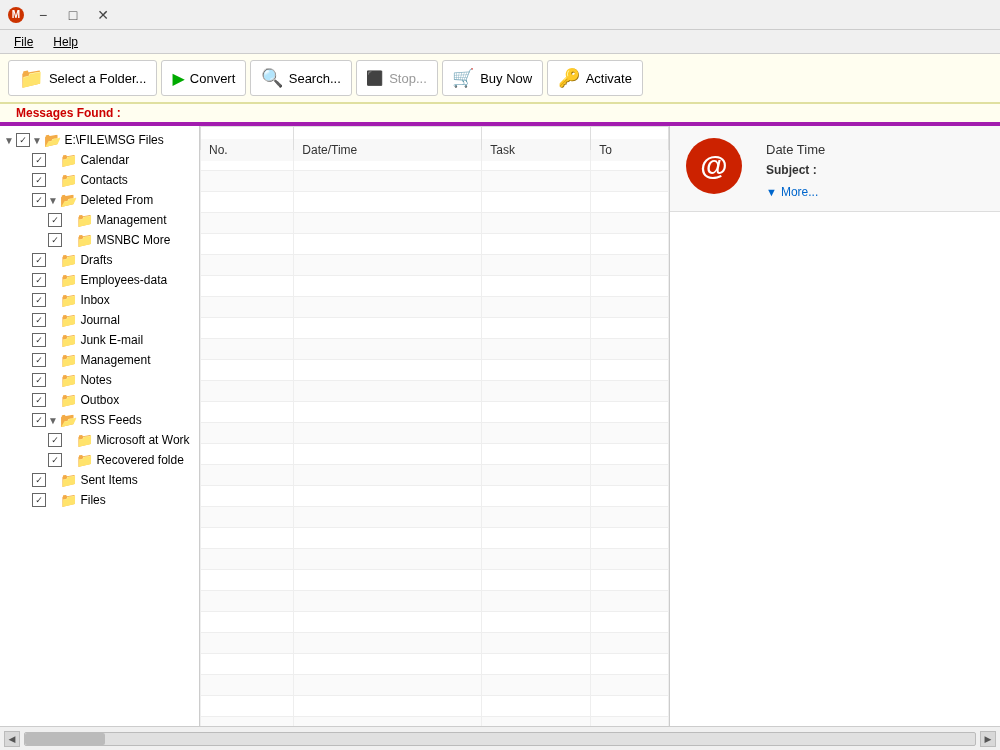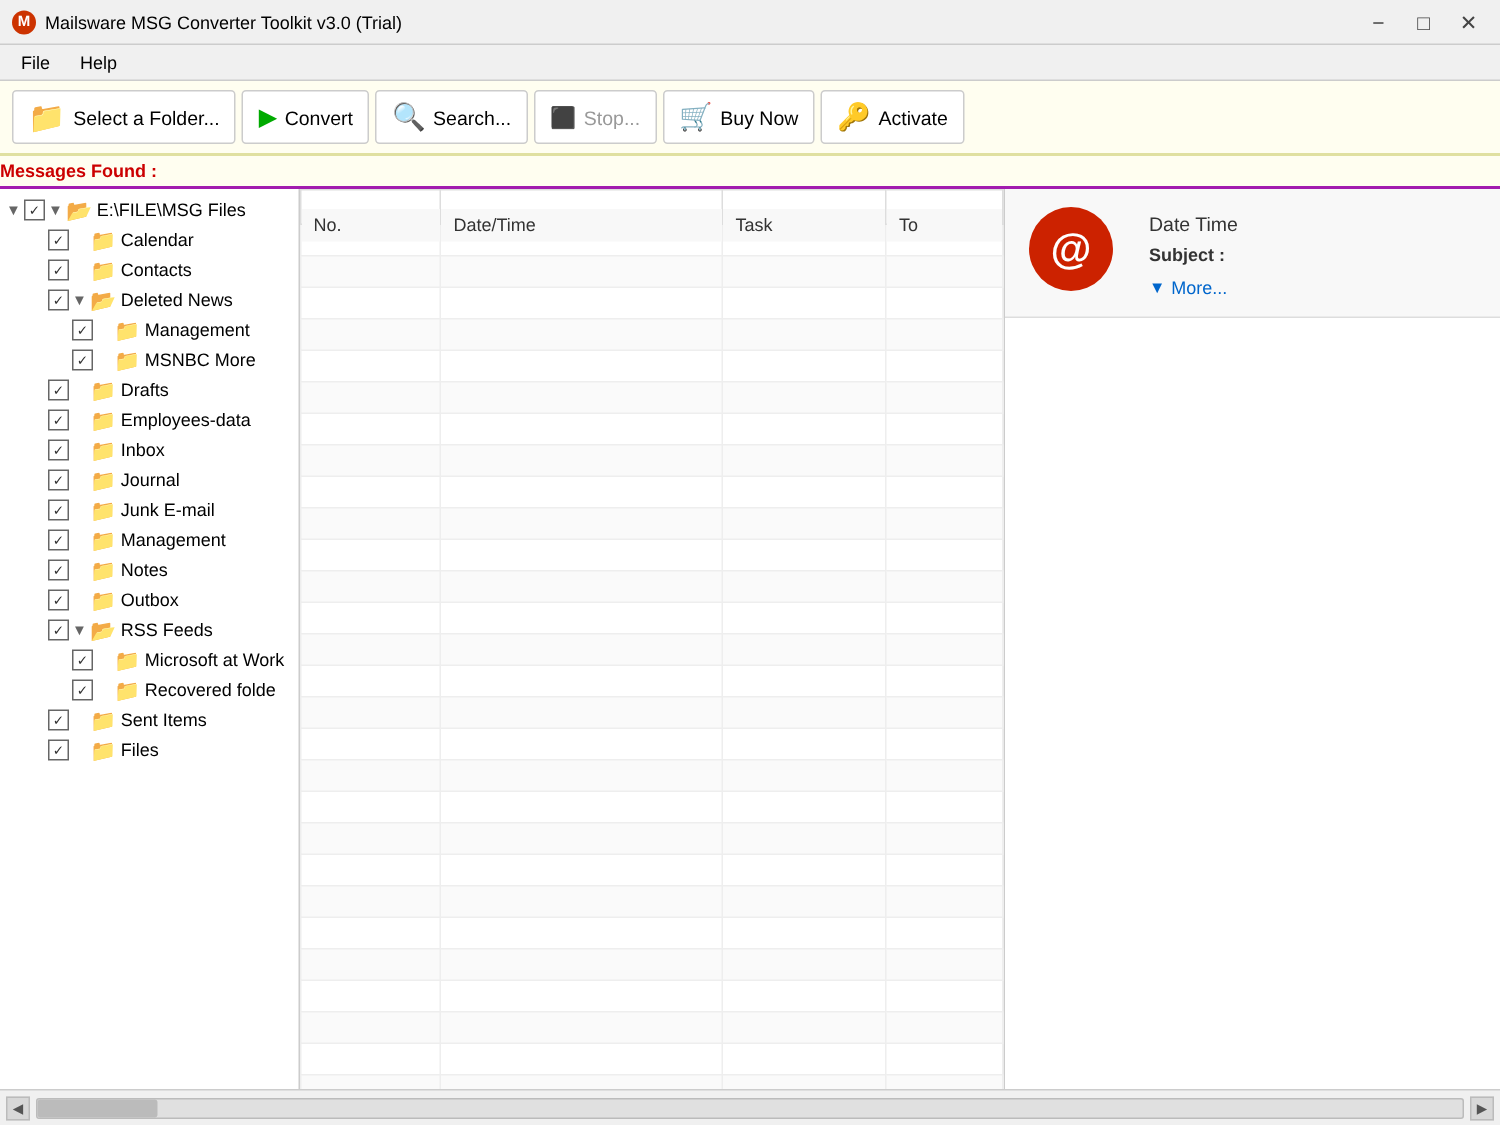--- a/index.html
+++ b/index.html
@@ -32,20 +32,21 @@
     }
 
     
     #menu-bar {
       background: #f0f0f0;
       height: 24px;
       display: flex;
       align-items: center;
       padding: 0 4px;
       border-bottom: 1px solid #ccc;
+      text-decoration: underline;
     }
     .menu-item {
       padding: 2px 10px;
       cursor: pointer;
       font-size: 12px;
       color: #000;
     }
 
     
     #toolbar {
@@ -75,22 +76,22 @@
     .btn-icon-stop { color: #999; font-size: 14px; }
     .btn-icon-cart { color: #555; font-size: 18px; }
     .btn-icon-key { color: #d4a000; font-size: 18px; }
 
     
     #status-bar {
       background: #fffef0;
       height: 22px;
       display: flex;
       align-items: center;
-      padding: 0 0;
-      border-bottom: 2px solid #a21caf;
+      padding: 0 16px;
+      border-bottom: 4px solid #a21caf;
       font-size: 12px;
       color: #c00;
       font-weight: bold;
     }
 
     
     #main {
       display: flex;
       height: calc(750px - 30px - 24px - 50px - 22px - 24px);
       background: #fff;
@@ -241,21 +242,20 @@
       border: 1px solid #bbb;
       display: flex; align-items: center; justify-content: center;
       font-size: 9px; color: #555; cursor: pointer;
     }
   </style>
 </head>
 <body>
 
 <div id="title-bar">
   <div id="title-icon">M</div>
-  <span id="title-text">Mailsware MSG Converter Toolkit v3.0 (Trial)</span>
   <div id="window-controls">
     <button class="win-btn">−</button>
     <button class="win-btn">□</button>
     <button class="win-btn close">✕</button>
   </div>
 </div>
 
 <div id="menu-bar">
   <div class="menu-item">File</div>
   <div class="menu-item">Help</div>
@@ -314,21 +314,21 @@
         <div class="tree-item" style="padding-left: 32px;">
           <div class="checkbox checked"></div>
           <span class="expand-icon"></span>
           <span class="folder-icon">📁</span>
           <span>Contacts</span>
         </div>
         <div class="tree-item" style="padding-left: 32px;">
           <div class="checkbox checked"></div>
           <span class="expand-icon">▼</span>
           <span class="folder-icon">📂</span>
-          <span>Deleted News</span>
+          <span>Deleted From</span>
         </div>
         <div class="tree-item" style="padding-left: 48px;">
           <div class="checkbox checked"></div>
           <span class="expand-icon"></span>
           <span class="folder-icon">📁</span>
           <span>Management</span>
         </div>
         <div class="tree-item" style="padding-left: 48px;">
           <div class="checkbox checked"></div>
           <span class="expand-icon"></span>

